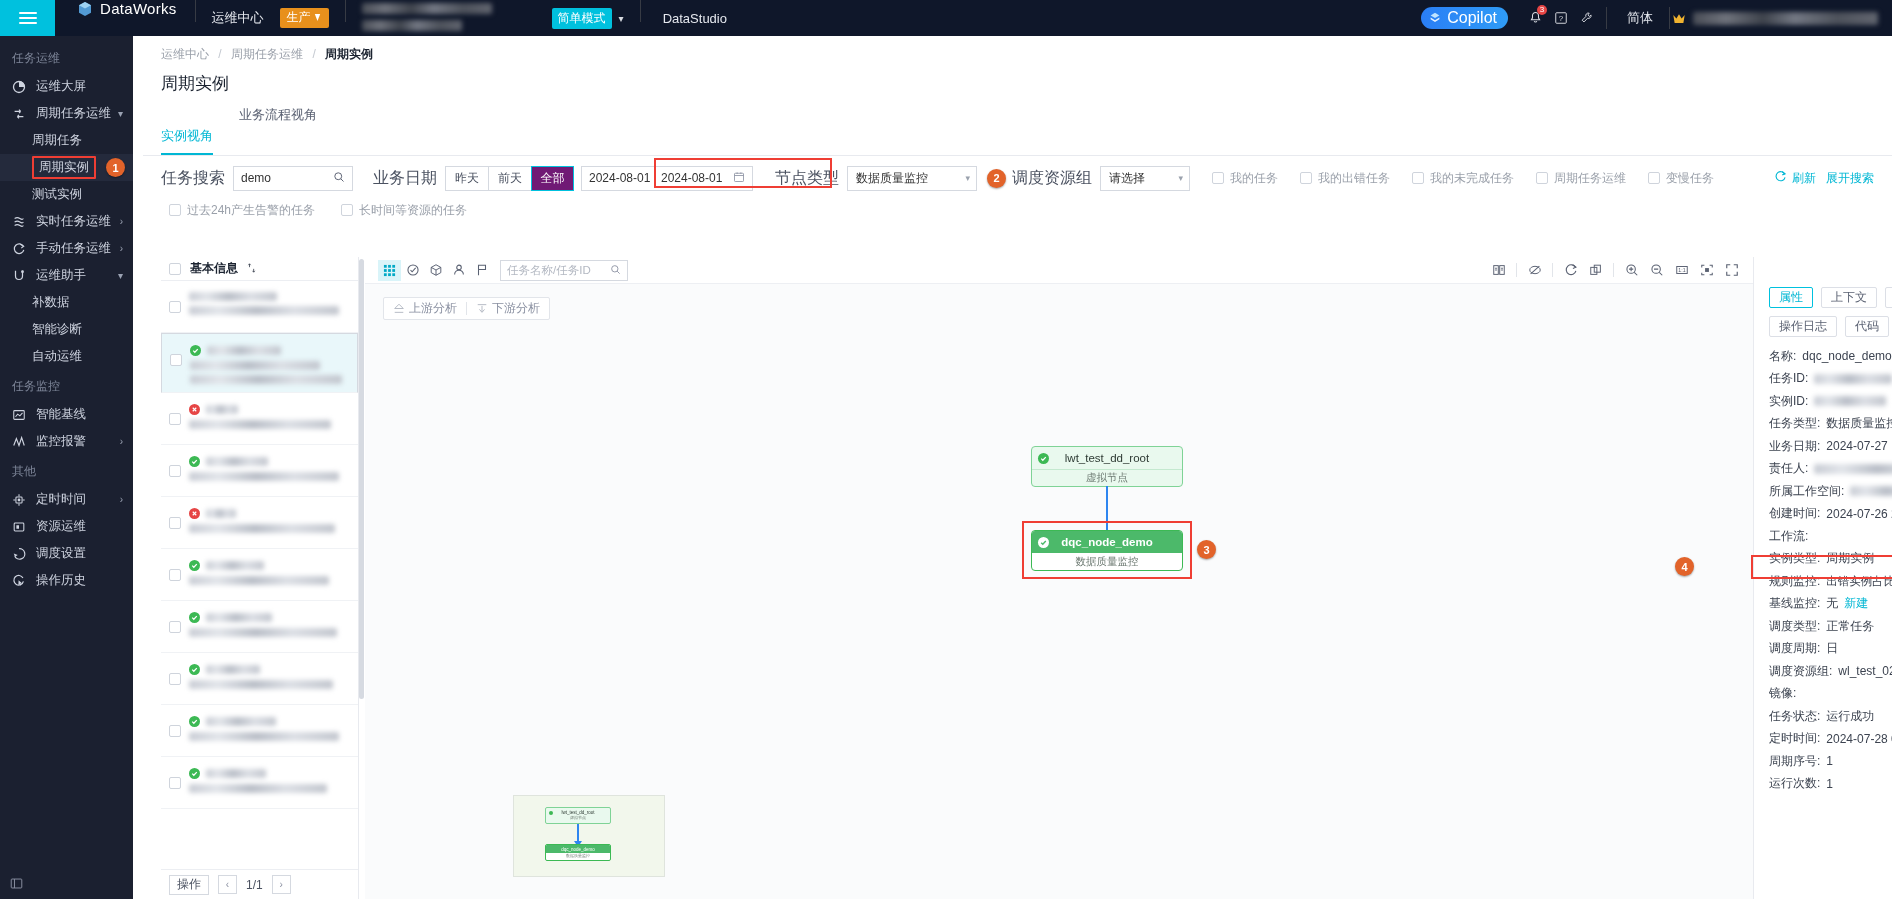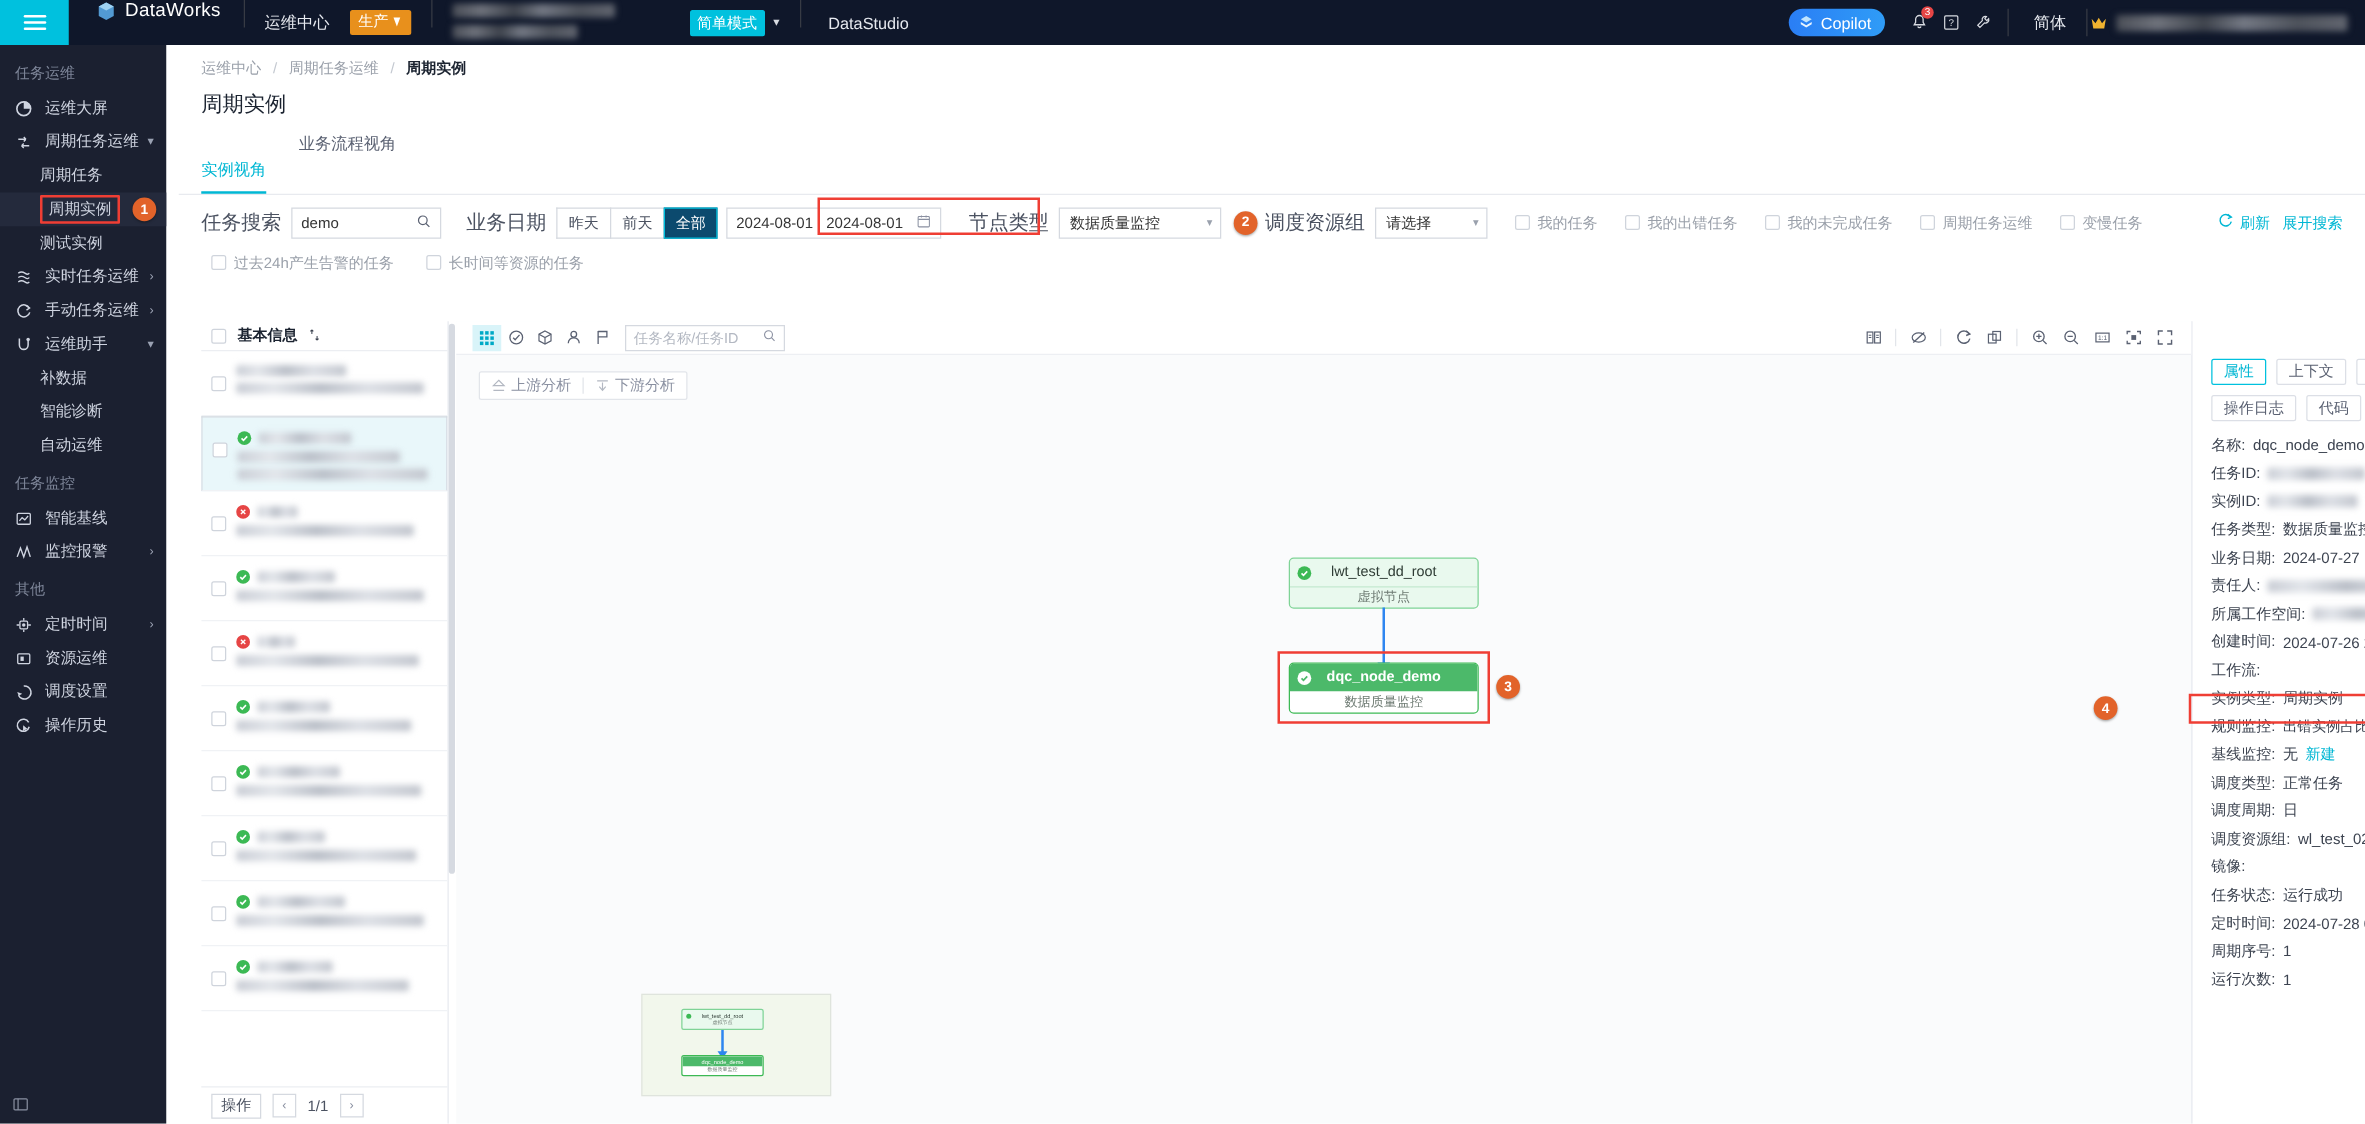--- a/index.html
+++ b/index.html
@@ -43,21 +43,21 @@
     background: linear-gradient(90deg,#c8ccd4 0%, #e2e5ea 20%, #b9bec7 45%, #dcdfe5 70%, #c2c6ce 100%);
     filter: blur(2.6px); border-radius: 2px; display: inline-block;
   }
   .mode-chip {
     background: #00c1de; color: #fff; font-size: 12px; padding: 2px 6px; border-radius: 2px;
   }
   .top-right { margin-left: auto; display: flex; align-items: center; height: 36px; }
   .copilot {
     background: linear-gradient(90deg,#2a7ef5,#2f9cf7); color:#fff; border-radius: 12px;
     height: 22px; display: flex; align-items: center; gap: 5px; padding: 0 11px 0 7px;
-    font-size: 13px; margin-right: 14px;
+    font-size: 16px; margin-right: 14px;
   }
   .copilot .cp-ico { width: 14px; height: 14px; display:block; }
   .ticon { width: 26px; height: 36px; display: flex; align-items: center; justify-content: center; position: relative; color: #d8dbe1; }
   .ticon svg { display: block; }
   .bell-badge {
     position: absolute; top: 5px; right: 1px; background: #e64545; color: #fff;
     font-size: 8px; line-height: 10px; min-width: 10px; height: 10px; border-radius: 5px;
     text-align: center; padding: 0 2px;
   }
   .lang { font-size: 13px; color: #e6e9ef; padding: 0 14px; }
@@ -108,21 +108,21 @@
     height: 25px; border: 1px solid #d5d9e0; background: #fff; font-size: 12px;
     display: flex; align-items: center; padding: 0 7px; color: #333;
   }
   .search-box { width: 120px; justify-content: space-between; }
   .segbtns { display: flex; }
   .seg {
     height: 25px; min-width: 43px; border: 1px solid #d5d9e0; border-right: none;
     display: flex; align-items: center; justify-content: center; font-size: 12px;
     color: #4b5261; background: #fff; cursor: pointer;
   }
-  .seg.on { background: #0c4a6e; color: #fff; border-color: #00c1de; }
+  .seg.on { background: #701a75; color: #fff; border-color: #00c1de; }
   .daterange {
     display: flex; align-items: center; height: 25px; border: 1px solid #d5d9e0;
     width: 172px; padding: 0 7px; font-size: 12px; gap: 6px; justify-content: space-between;
   }
   .sel {
     height: 25px; border: 1px solid #d5d9e0; display: flex; align-items: center;
     justify-content: space-between; padding: 0 6px 0 8px; font-size: 12px; background: #fff;
   }
   .caret { color: #9aa1ad; font-size: 9px; }
   .chk { display: flex; align-items: center; gap: 6px; font-size: 12px; color: #9aa0aa; }

